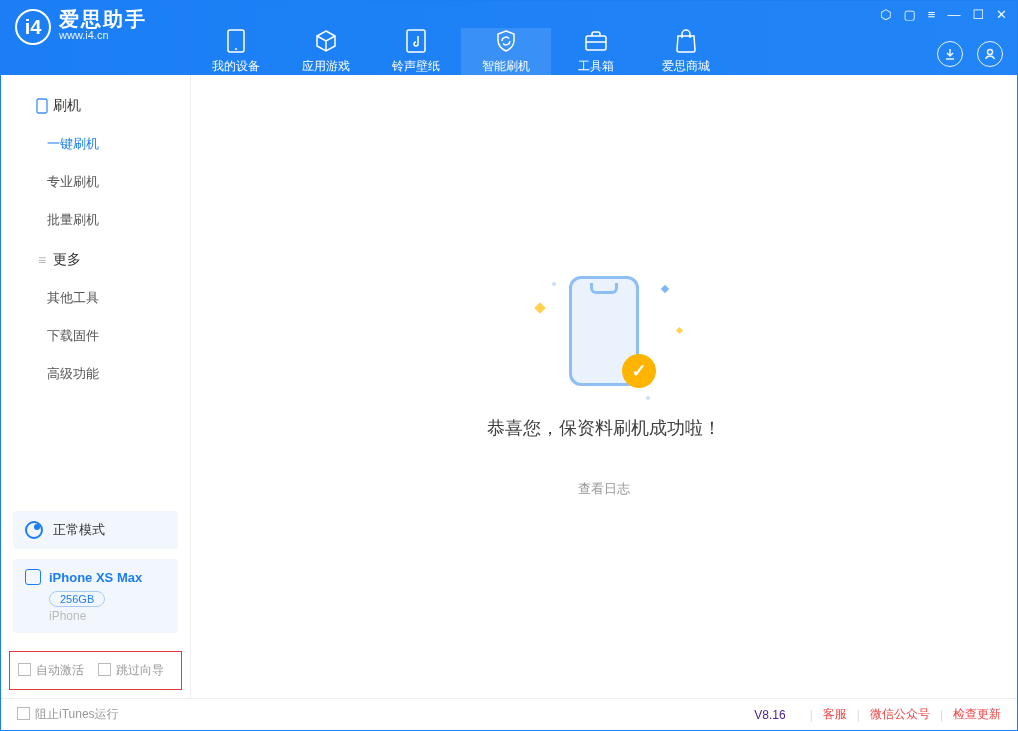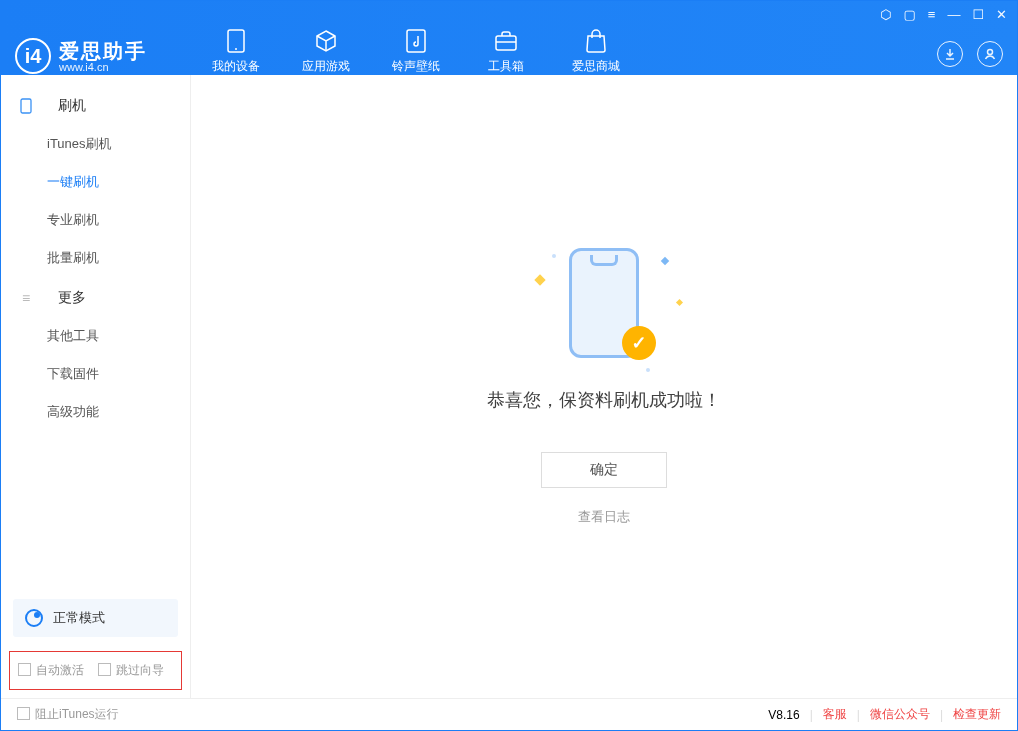--- a/index.html
+++ b/index.html
@@ -1,38 +1,38 @@
 <!DOCTYPE html>
 <html><head>
 <meta charset="utf-8">
 <style>
 * { margin: 0; padding: 0; box-sizing: border-box; font-family: "Microsoft YaHei", Arial, sans-serif; }
 body { background: #fff; width: 1018px; height: 731px; overflow: hidden; border: 1px solid #1b7ef5; }
 
 
 .header { height: 74px; background: linear-gradient(90deg, #1b7ef5 0%, #2185f7 100%); display: flex; align-items: stretch; color: #fff; position: relative; }
-.logo-block { display: flex; align-items: flex-end; padding: 1px 14px; min-width: 190px; }
+.logo-block { display: flex; align-items: flex-start; padding: 8px 14px; min-width: 190px; }
 .logo-circle { width: 36px; height: 36px; border-radius: 50%; border: 2.5px solid #fff; display: flex; align-items: center; justify-content: center; font-size: 20px; font-weight: bold; color: #fff; margin-right: 8px; }
 .logo-text .cn { font-size: 20px; font-weight: 700; letter-spacing: 2px; line-height: 1; }
 .logo-text .en { font-size: 11px; opacity: .9; line-height: 1.2; }
 .tabs { display: flex; align-items: flex-end; }
 .tab { width: 90px; display: flex; flex-direction: column; align-items: center; justify-content: center; cursor: pointer; position: relative; }
 .tab.active { background: rgba(255,255,255,0.12); }
 .tab .ico { width: 26px; height: 26px; margin-bottom: 4px; display: flex; align-items: center; justify-content: center; }
 .tab .lbl { font-size: 12px; }
 .win-controls-top { position: absolute; top: 6px; right: 10px; display: flex; gap: 12px; font-size: 13px; opacity: .95; }
 .win-controls-top span { cursor: pointer; }
 .header-right { position: absolute; bottom: 8px; right: 14px; display: flex; gap: 14px; }
 .header-right .circ { width: 26px; height: 26px; border: 1.5px solid #fff; border-radius: 50%; display: flex; align-items: center; justify-content: center; opacity: .9; cursor: pointer; }
 
 
 .body { display: flex; height: calc(731px - 74px - 32px - 2px); }
 .sidebar { width: 190px; border-right: 1px solid #eee; background: #fff; display: flex; flex-direction: column; }
 .side-scroll { flex: 1; overflow: auto; padding-top: 10px; }
-.side-head { display: flex; align-items: center; padding: 12px 18px 10px; color: #333; font-size: 14px; font-weight: 500; gap: 25px; }
+.side-head { display: flex; align-items: center; padding: 12px 18px 10px; color: #333; font-size: 14px; font-weight: 500; gap: 4px; margin-left: 16px; }
 .side-head .ico { width: 14px; height: 14px; display: inline-flex; align-items: center; justify-content: center; color: #3b92f5; }
 .side-item { padding: 10px 18px 10px 46px; font-size: 13px; color: #555; cursor: pointer; }
 .side-item.active { color: #1b7ef5; }
 
 .mode-card { margin: 6px 12px; background: #f2f7fd; border-radius: 3px; padding: 10px 12px; display: flex; align-items: center; gap: 10px; font-size: 13px; color: #333; }
 .mode-card .m-ico { width: 18px; height: 18px; border: 2px solid #1b7ef5; border-radius: 50%; position: relative; }
 .mode-card .m-ico:after { content: ""; position: absolute; width: 6px; height: 6px; background: #1b7ef5; border-radius: 50%; top: 1px; right: 1px; }
 
 .device-card { margin: 4px 12px 10px; background: #f2f7fd; border-radius: 3px; padding: 10px 12px; font-size: 13px; }
 .device-card .dev-row { display: flex; align-items: center; gap: 8px; font-weight: 600; color: #1b7ef5; }
@@ -58,21 +58,21 @@
 
 .success-msg { font-size: 18px; color: #404040; margin-bottom: 40px; text-align: center; }
 .btn-ok { padding: 8px 48px; border: 1px solid #ddd; background: #fff; font-size: 14px; color: #555; cursor: pointer; margin-bottom: 20px; }
 .view-log { font-size: 13px; color: #999; cursor: pointer; }
 
 
 .footer { height: 32px; border-top: 1px solid #eee; display: flex; align-items: center; padding: 0 16px; font-size: 12px; color: #999; }
 .footer .fl { flex: 1; display: flex; align-items: center; }
 .footer .fr { display: flex; align-items: center; gap: 10px; }
 .footer .sep { color: #ddd; }
-.footer .ver { color: #000000; }
+.footer .ver { color: #4c1d95; margin-right: 14px; }
 .footer a { color: #ef4444; cursor: pointer; }
 </style>
 </head>
 <body>
 
 <div class="header">
   <div class="logo-block">
     <div class="logo-circle">i4</div>
     <div class="logo-text">
       <div class="cn">爱思助手</div>
@@ -99,20 +99,29 @@
       <span class="lbl">应用游戏</span>
     </div>
     <div class="tab">
       <span class="ico">
           <svg width="20" height="24" viewBox="0 0 20 24" fill="none">
             <rect x="1" y="1" width="18" height="22" rx="2" stroke="#fff" stroke-width="1.5"></rect>
             <path d="M12 7v8a2 2 0 11-2-2" stroke="#fff" stroke-width="1.5"></path>
           </svg>
         </span>
       <span class="lbl">铃声壁纸</span>
+    </div>
+    <div class="tab active">
+      <span class="ico">
+          <svg width="24" height="24" viewBox="0 0 24 24" fill="none">
+            <path d="M12 2l8 3v6c0 5-3.5 9-8 11-4.5-2-8-6-8-11V5l8-3z" stroke="#fff" stroke-width="1.5"></path>
+            <path d="M8 12a4 4 0 017-2.5M16 12a4 4 0 01-7 2.5" stroke="#fff" stroke-width="1.5"></path>
+          </svg>
+        </span>
+      <span class="lbl">智能刷机</span>
     </div>
     <div class="tab">
       <span class="ico">
           <svg width="24" height="22" viewBox="0 0 24 22" fill="none">
             <rect x="2" y="6" width="20" height="14" rx="2" stroke="#fff" stroke-width="1.5"></rect>
             <path d="M8 6V4a2 2 0 012-2h4a2 2 0 012 2v2M2 12h20" stroke="#fff" stroke-width="1.5"></path>
           </svg>
         </span>
       <span class="lbl">工具箱</span>
     </div>
@@ -153,58 +162,64 @@
   <div class="sidebar">
     <div class="side-scroll">
       <div class="side-head">
         <span class="ico">
             <svg width="12" height="16" viewBox="0 0 12 16">
               <rect x="1" y="1" width="10" height="14" rx="1.5" stroke="#3b92f5" stroke-width="1.3" fill="none"></rect>
             </svg>
           </span>
         <span>刷机</span>
       </div>
-      <div class="side-item">iTunes刷机</div>
       <div class="side-item active">一键刷机</div>
       <div class="side-item">专业刷机</div>
       <div class="side-item">批量刷机</div>
 
       <div class="side-head">
         <span class="ico" style="color:#bbb;">≡</span>
         <span>更多</span>
       </div>
       <div class="side-item">其他工具</div>
       <div class="side-item">下载固件</div>
       <div class="side-item">高级功能</div>
     </div>
 
     <div class="mode-card">
       <span class="m-ico"></span>
       <span>正常模式</span>
     </div>
 
+    <div class="device-card">
+      <div class="dev-row">
+        <span class="dev-ico"></span>
+        <span>iPhone XS Max</span>
+      </div>
+      <span class="badge">256GB</span>
+      <div class="dtype">iPhone</div>
+    </div>
 
     <div class="side-bottom">
       <label><span class="chk"></span><span>自动激活</span></label>
       <label><span class="chk"></span><span>跳过向导</span></label>
     </div>
   </div>
 
   <div class="main">
     <div class="phone-illust">
       <div class="spark s1"></div>
         <div class="spark s2"></div>
         <div class="spark s3"></div>
       <div class="dot d1"></div>
         <div class="dot d2"></div>
       <div class="phone"></div>
       <div class="check-badge">✓</div>
     </div>
     <div class="success-msg">恭喜您，保资料刷机成功啦！</div>
-    <button class="btn-ok">确定</button>
     <a class="view-log">查看日志</a>
   </div>
 </div>
 
 <div class="footer">
   <div class="fl">
     <label><span class="chk"></span><span>阻止iTunes运行</span></label>
   </div>
   <div class="fr">
     <span class="ver">V8.16</span>

